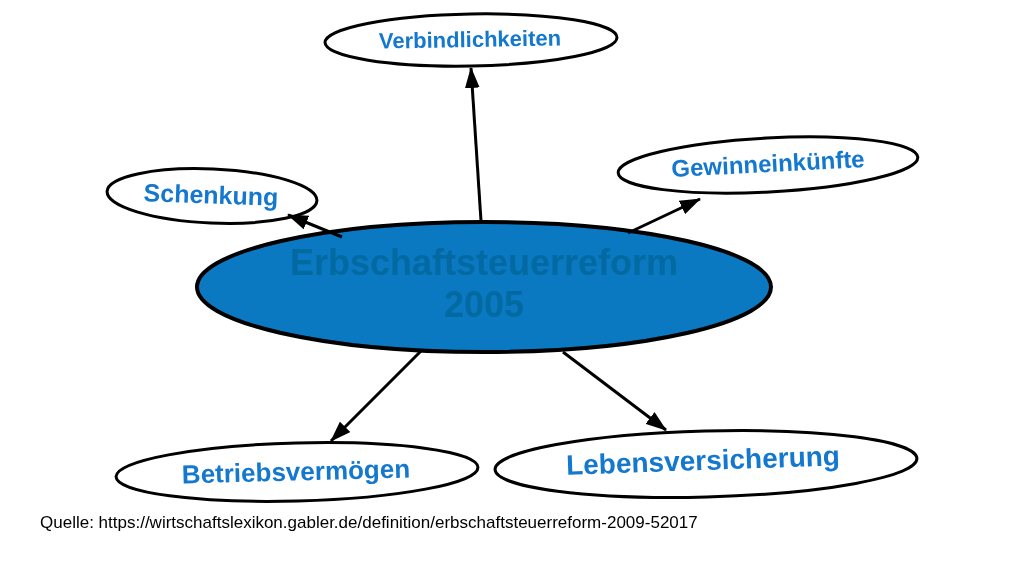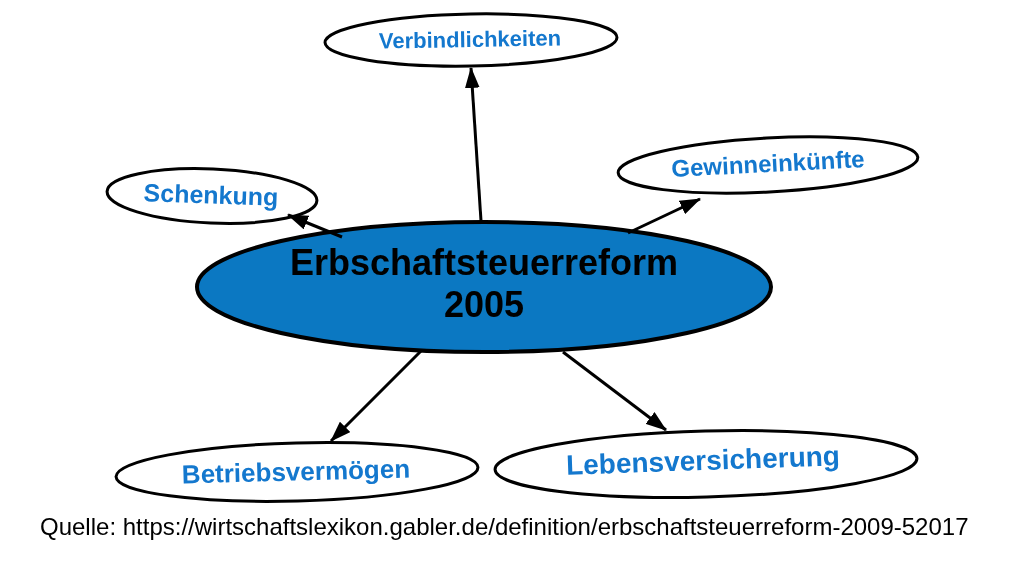--- a/index.html
+++ b/index.html
@@ -51,31 +51,31 @@
   .label-lebensversicherung {
     left: 703px; top: 461px;
     font-size: 28px;
     transform: translate(-50%,-50%) rotate(-2deg);
   }
   .center-label {
     position: absolute;
     left: 484px; top: 284px;
     transform: translate(-50%, -50%);
     text-align: center;
-    color: #000000;
+    color: #0369a1;
     font-weight: bold;
     font-size: 36px;
     line-height: 1.18;
     white-space: nowrap;
   }
   .source-caption {
     position: absolute;
     left: 40px;
     top: 513px;
-    font-size: 24px;
+    font-size: 17px;
     color: #000000;
     white-space: nowrap;
   }
 </style>
 </head>
 <body>
 
 <div class="stage">
 
   <svg class="diagram-svg" width="1024" height="570" viewBox="0 0 1024 570">

